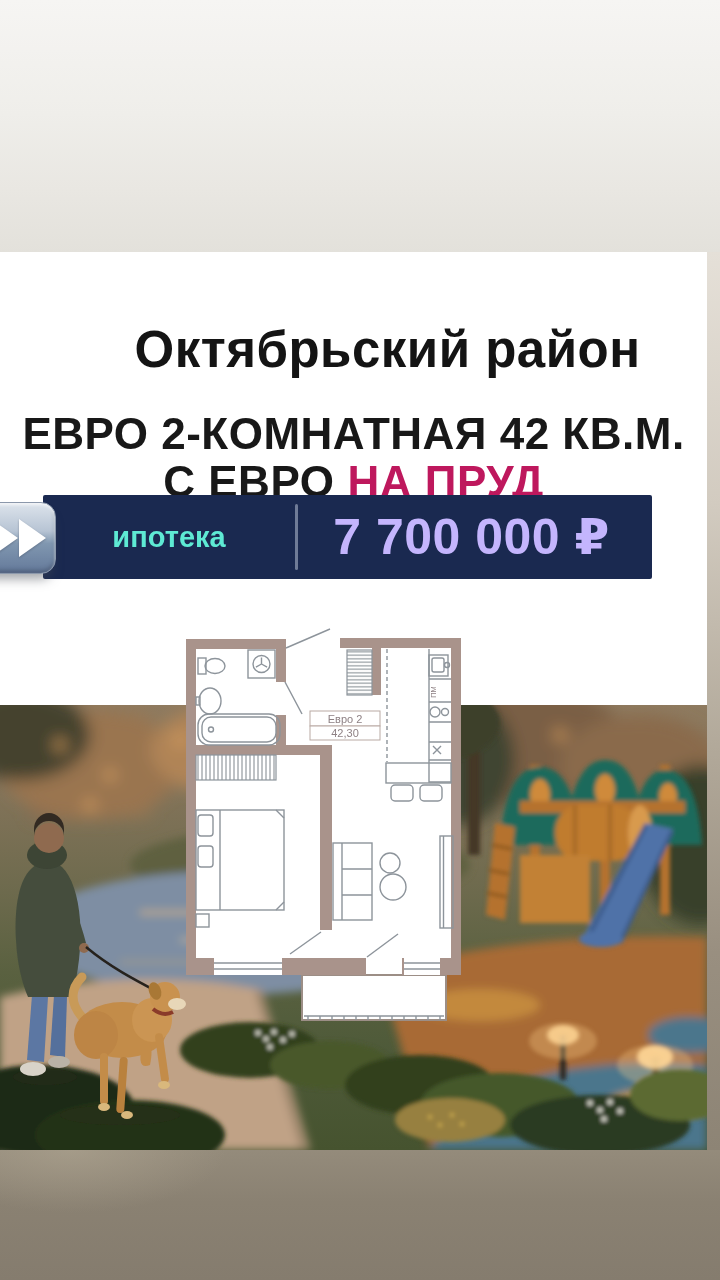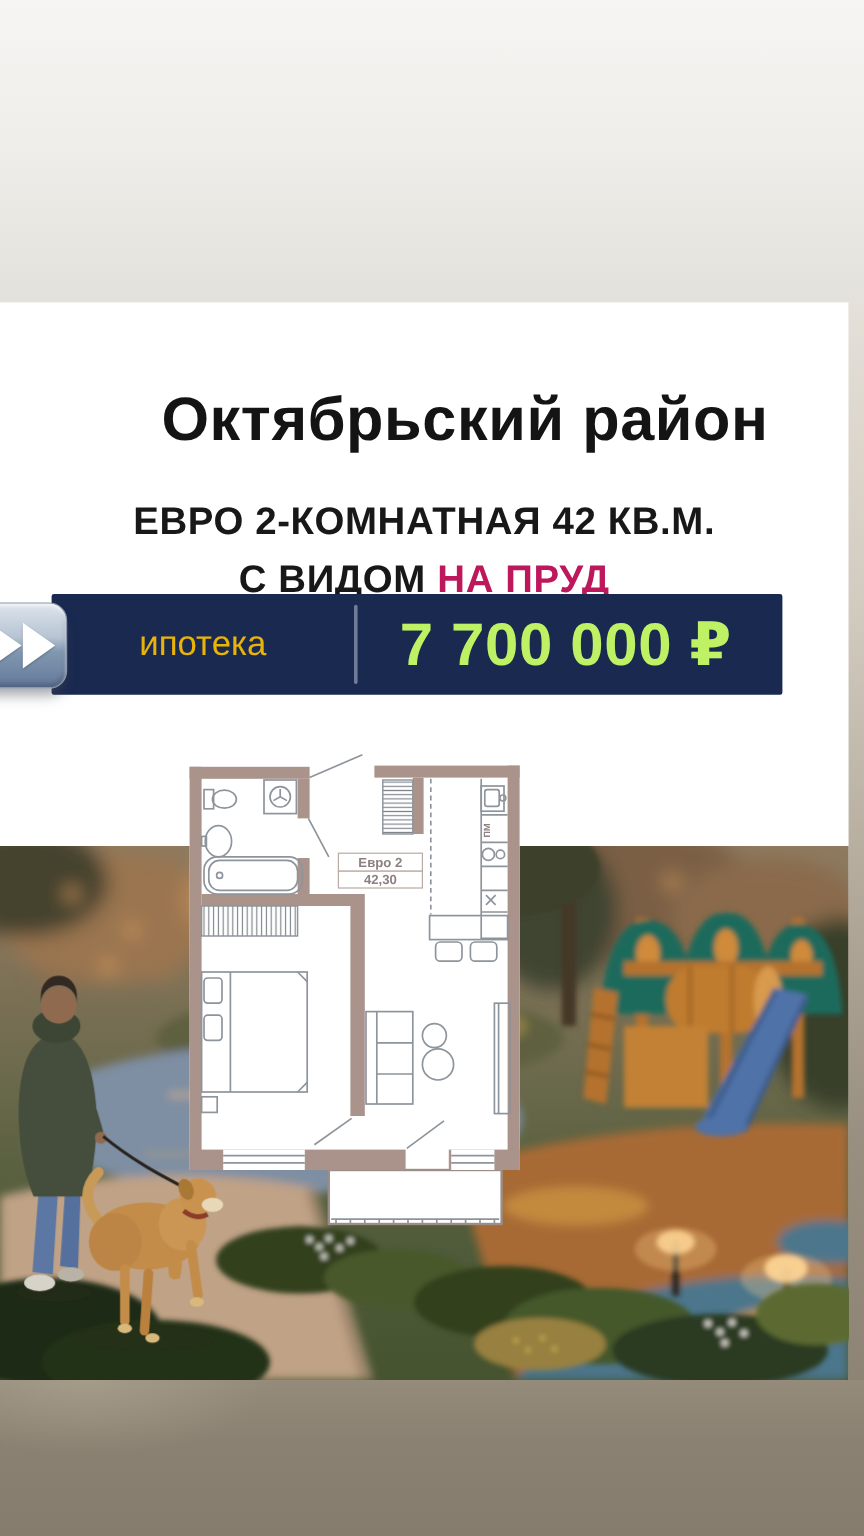--- a/index.html
+++ b/index.html
@@ -14,70 +14,70 @@
     background:radial-gradient(220px 90px at 10% 0%,rgba(178,168,148,.55),rgba(178,168,148,0) 70%),
                linear-gradient(180deg,#948b7b 0%,#8a8172 40%,#857c6e 100%);}
   .edge-strip{left:707px;top:252px;width:13px;height:898px;
     background:linear-gradient(180deg,#e5e0d8 0%,#d2cbc0 28%,#b2a99a 55%,#998f80 78%,#8d8475 100%);}
 
   
   .card{left:0;top:252px;width:707px;height:453px;background:#ffffff;}
   .title{left:0;top:320px;width:707px;text-align:center;color:#141414;
          font-size:51px;font-weight:700;line-height:60px;letter-spacing:.5px;padding-left:34px;}
   .subline{left:0;width:707px;text-align:center;color:#181818;
-           font-size:32px;font-weight:700;line-height:40px;letter-spacing:.5px;}
+           font-size:44px;font-weight:700;line-height:40px;letter-spacing:.5px;}
   .sub1{top:414px;}
   .sub2{top:462px;}
   .accent{color:#be185d;margin-left:.30em;}
 
   
   .banner{left:43px;top:495px;width:609px;height:84px;background:#1a2950;border-radius:2px;z-index:4;}
   .offer{position:absolute;left:0;top:0;width:252px;height:84px;display:flex;flex-direction:row;
-         align-items:center;justify-content:center;color:#eab308;font-size:29px;font-weight:400;line-height:31px;}
+         align-items:center;justify-content:center;color:#5eead4;font-size:29px;font-weight:700;line-height:31px;}
   .divider{position:absolute;left:252px;top:9px;width:3px;height:66px;background:#7f89a3;opacity:.85;border-radius:2px;}
   .price{position:absolute;left:256px;right:8px;top:0;height:84px;display:flex;align-items:center;
-         justify-content:center;color:#bef264;font-size:50px;font-weight:700;letter-spacing:.5px;padding-bottom:2px;}
+         justify-content:center;color:#c4b5fd;font-size:50px;font-weight:700;letter-spacing:.5px;padding-bottom:2px;}
 
   
   .ff-btn{left:-46px;top:502px;width:100px;height:70px;border-radius:15px;z-index:7;
     background:linear-gradient(180deg,#dde4ec 0%,#b7c4d4 40%,#8097b0 58%,#64799a 100%);
     border:1px solid #8b98ab;
     box-shadow:0 9px 11px -4px rgba(70,75,85,.5),inset 0 2px 3px rgba(255,255,255,.7),inset 0 -3px 4px rgba(40,50,70,.35);}
   .ff-tri{position:absolute;top:16px;width:0;height:0;border-left:27px solid #fff;
           border-top:19px solid transparent;border-bottom:19px solid transparent;
           filter:drop-shadow(0 1px 1px rgba(60,70,90,.4));}
   .ff-tri.t1{left:36px;}
   .ff-tri.t2{left:64px;}
 
   
   .photo{left:0;top:705px;width:707px;height:445px;overflow:hidden;
     background:linear-gradient(180deg,#8e7a5f 0%,#84745a 18%,#6d6a4d 42%,#5a6140 60%,#4e5a39 78%,#46532f 100%);}
   .photo svg{position:absolute;left:0;top:0;}
 
   
-  .floorplan{left:156px;top:622px;width:292px;height:404px;z-index:6;font-weight:bold;}
+  .floorplan{left:184px;top:622px;width:292px;height:404px;z-index:6;}
   .fp-line{stroke:#8d949b;stroke-width:1.4;fill:none;}
   .fp-wall{fill:#a9938b;}
   .fp-text{font-family:"Liberation Sans","DejaVu Sans",sans-serif;fill:#8e8184;}
 </style>
 </head>
 <body>
 
 <div class="stage">
 
   <div class="abs blur-top"></div>
   <div class="abs blur-bottom"></div>
   <div class="abs edge-strip"></div>
 
   <div class="abs card"></div>
 
   <div class="abs title">Октябрьский район</div>
   <div class="abs subline sub1">ЕВРО 2-КОМНАТНАЯ 42 КВ.М.</div>
   <div class="abs subline sub2">
-    <span>С ВИДОМ</span><span class="accent">НА ПРУД</span>
+    <span>С ЕВРО</span><span class="accent">НА ПРУД</span>
   </div>
 
   <div class="abs banner">
     <div class="offer">
       <span>ипотека</span>
     </div>
     <div class="divider"></div>
     <div class="price">7 700 000 ₽</div>
   </div>
 

